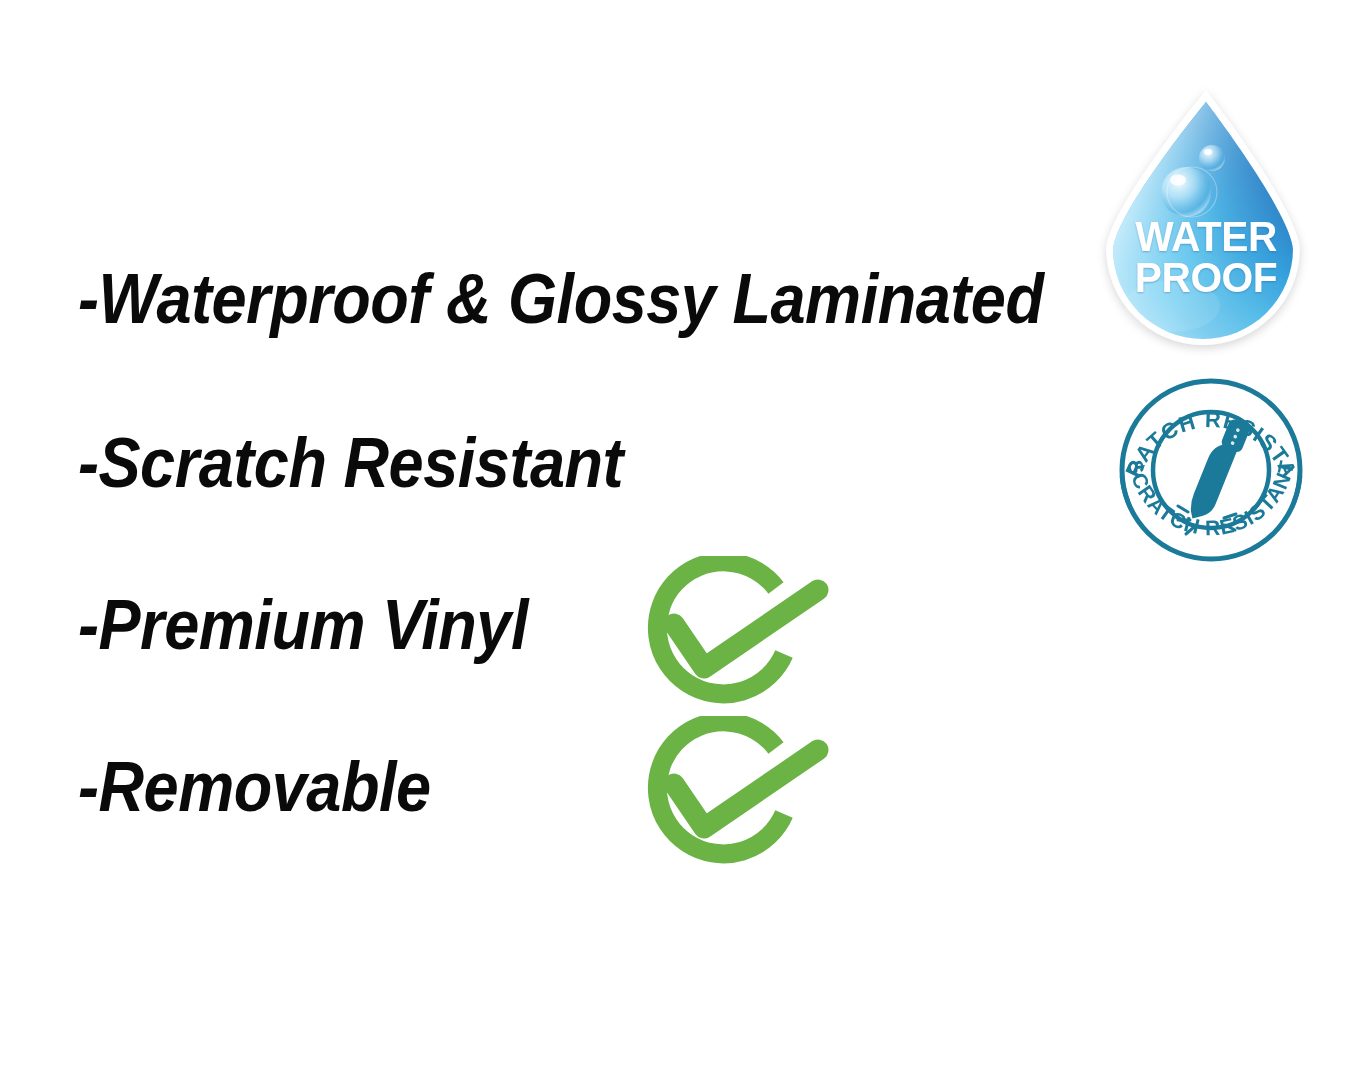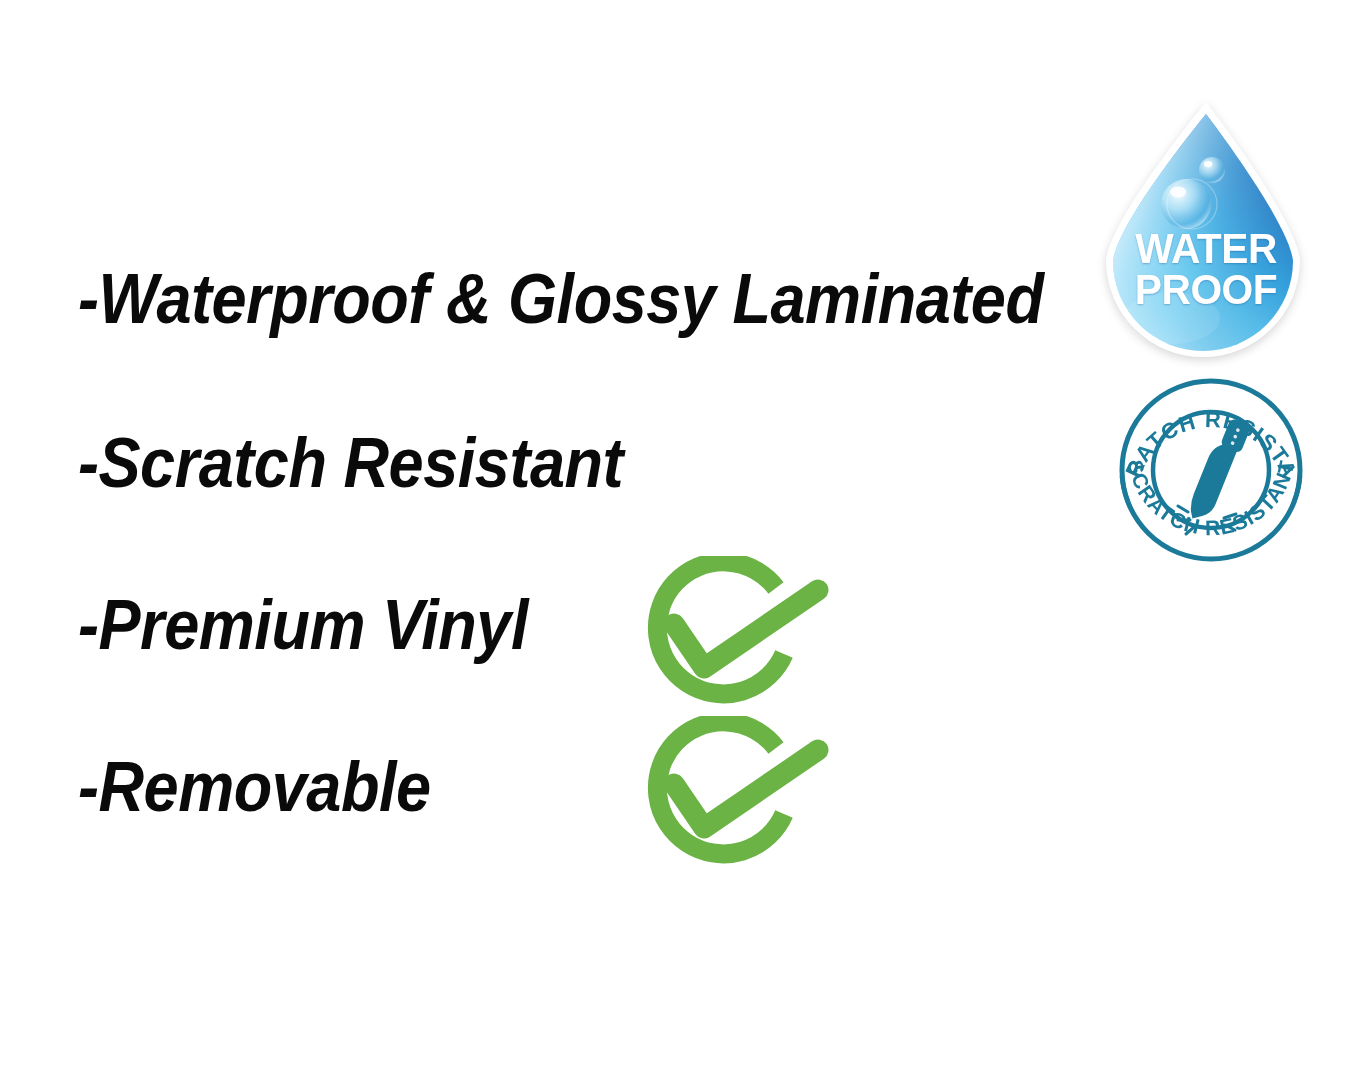--- a/index.html
+++ b/index.html
@@ -37,21 +37,21 @@
   }
   #line-1 { top: 264px; }
   #line-2 { top: 428px; }
   #line-3 { top: 590px; }
   #line-4 { top: 752px; }
 
   
   #waterproof-badge {
     position: absolute;
     left: 1100px;
-    top: 100px;
+    top: 88px;
     width: 212px;
     height: 266px;
   }
   #waterproof-badge .drop-svg {
     position: absolute;
     inset: 0;
     width: 100%;
     height: 100%;
     display: block;
     filter: drop-shadow(0 3px 5px rgba(0,0,0,0.16));

